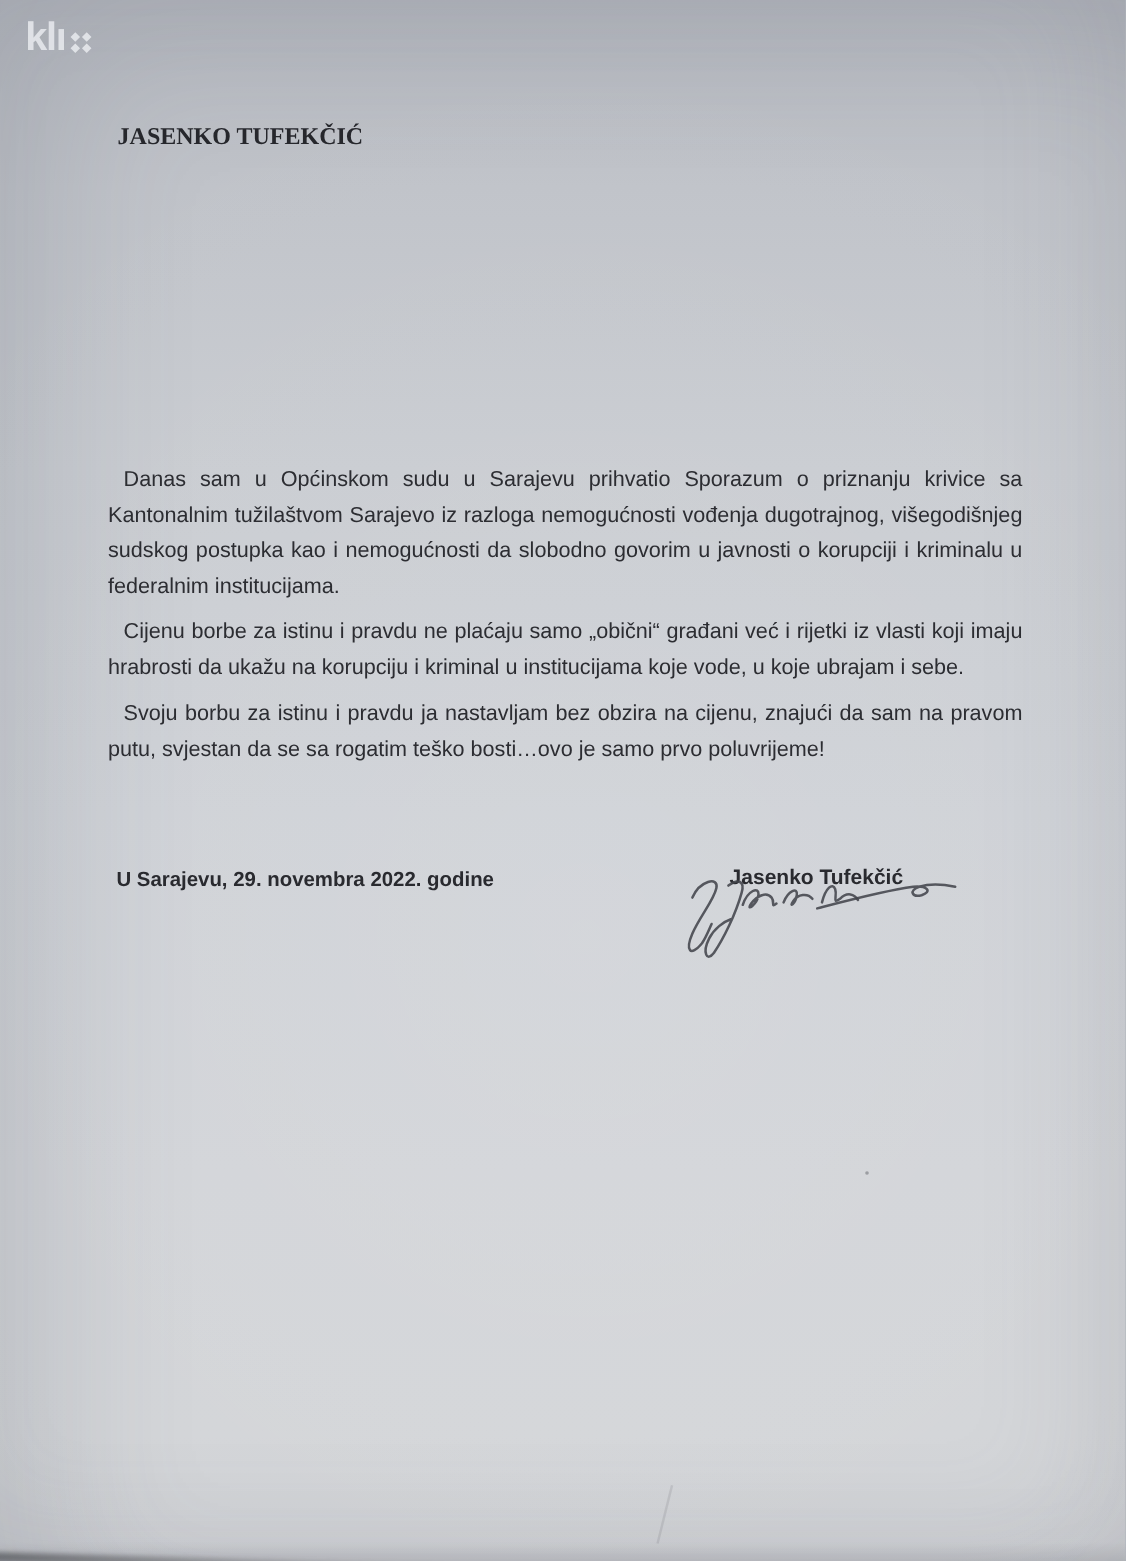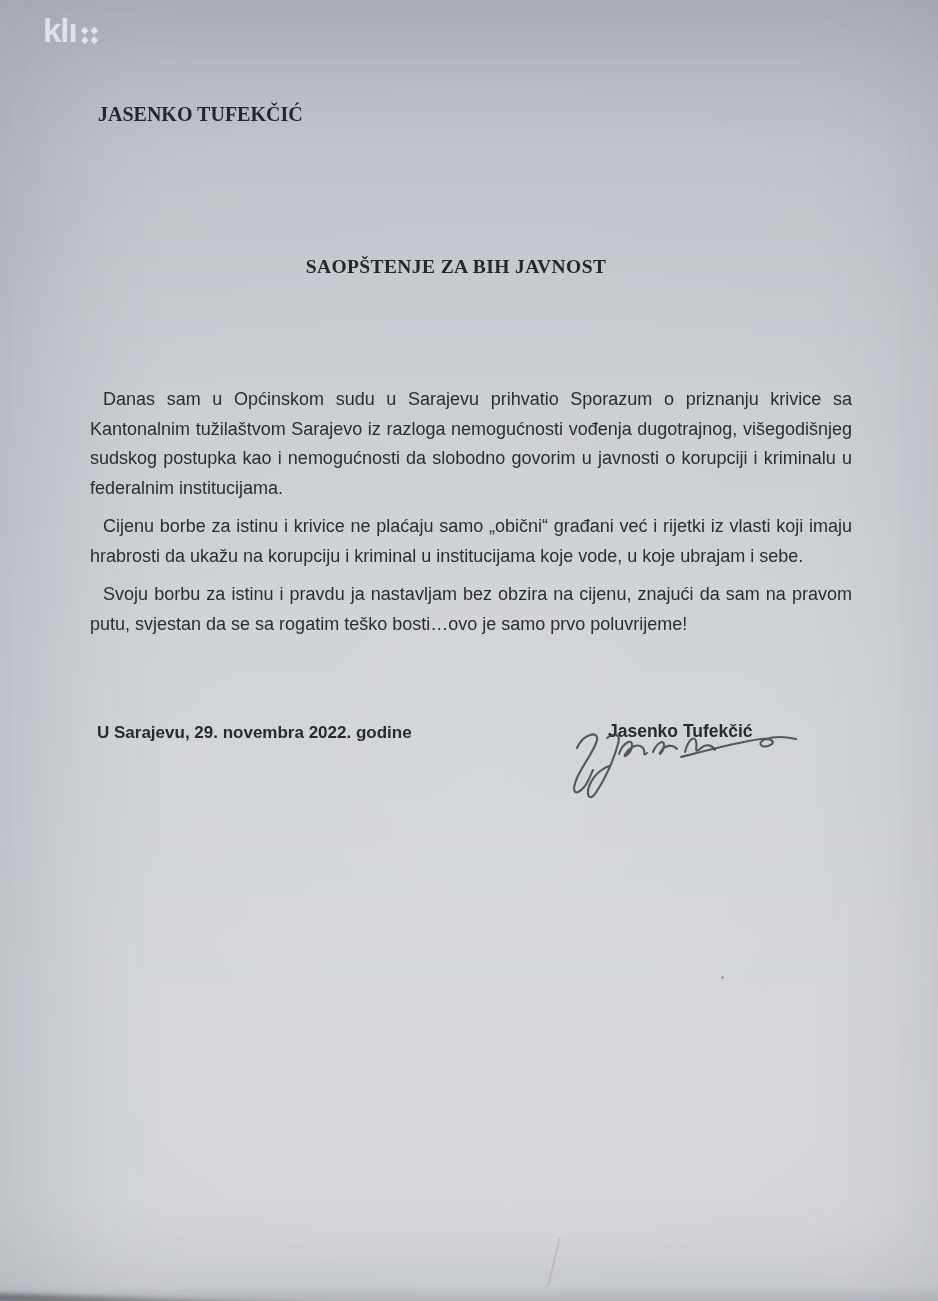--- a/index.html
+++ b/index.html
@@ -10,21 +10,21 @@
   }
   .photo{
     position:relative;width:938px;height:1301px;
     background:
       radial-gradient(120% 90% at 52% 60%, rgba(255,255,255,0.10) 0%, rgba(255,255,255,0) 65%),
       linear-gradient(180deg,#b6b9c0 0%, #c0c3c9 12%, #c9ccd1 30%, #ced1d6 52%, #d2d4d8 75%, #d3d5d8 92%, #cfd1d5 100%);
     box-shadow: inset 60px 40px 110px rgba(88,93,103,0.14), inset -40px -20px 90px rgba(105,110,118,0.10);
     color:#2d2e33;
   }
   .klix-logo{position:absolute;left:21px;top:14px;display:flex;align-items:flex-end;opacity:.85;}
-  .klix-letters{font-weight:bold;font-size:33px;line-height:1;color:#e9ebef;letter-spacing:-1px;margin-left:22px;}
+  .klix-letters{font-weight:bold;font-size:33px;line-height:1;color:#e9ebef;letter-spacing:-1px;}
   .klix-x{width:19px;height:19px;margin-left:3px;margin-bottom:2px;color:#e9ebef;}
 
   .author{position:absolute;left:88px;top:100px;font-family:"Liberation Serif",serif;
     font-weight:bold;font-size:20px;line-height:28px;color:#26272c;}
   .author .l1{margin-left:10px;}
 
   .title{position:absolute;left:0;top:256px;width:912px;margin:0;text-align:center;
     font-family:"Liberation Serif",serif;font-weight:bold;font-size:19.5px;
     letter-spacing:.4px;color:#26272c;}
 
@@ -58,25 +58,24 @@
     <span class="klix-letters">klı</span>
     <svg class="klix-x" viewBox="0 0 24 24" aria-hidden="true">
       <path fill="currentColor" d="M6 1 L11 6 L6 11 L1 6 Z M18 1 L23 6 L18 11 L13 6 Z M6 13 L11 18 L6 23 L1 18 Z M18 13 L23 18 L18 23 L13 18 Z"></path>
     </svg>
   </div>
 
   <div class="author">
     <div class="l1">JASENKO TUFEKČIĆ</div>
   </div>
 
-  <h1 class="title">SAOPŠTENJE ZA BIH JAVNOST</h1>
 
   <div class="body">
     <p>Danas sam u Općinskom sudu u Sarajevu prihvatio Sporazum o priznanju krivice sa Kantonalnim tužilaštvom Sarajevo iz razloga nemogućnosti vođenja dugotrajnog, višegodišnjeg sudskog postupka kao i nemogućnosti da slobodno govorim u javnosti o korupciji i kriminalu u federalnim institucijama.</p>
-    <p>Cijenu borbe za istinu i krivice ne plaćaju samo „obični“ građani već i rijetki iz vlasti koji imaju hrabrosti da ukažu na korupciju i kriminal u institucijama koje vode, u koje ubrajam i sebe.</p>
+    <p>Cijenu borbe za istinu i pravdu ne plaćaju samo „obični“ građani već i rijetki iz vlasti koji imaju hrabrosti da ukažu na korupciju i kriminal u institucijama koje vode, u koje ubrajam i sebe.</p>
     <p>Svoju borbu za istinu i pravdu ja nastavljam bez obzira na cijenu, znajući da sam na pravom putu, svjestan da se sa rogatim teško bosti…ovo je samo prvo poluvrijeme!</p>
   </div>
 
   <div class="dateline">U Sarajevu, 29. novembra 2022. godine</div>
 
   <div class="sig-name">Jasenko Tufekčić</div>
 
   <svg class="signature" viewBox="0 0 240 80" aria-hidden="true">
     <path d="M14,22 C20,8 36,4 34,14 C32,24 20,38 14,52 C8,66 12,72 22,60 C26,54 28,48 30,44"></path>
     <path d="M44,12 C52,6 58,8 55,18 C50,36 40,56 32,68 C26,76 22,68 28,56 C32,48 40,42 46,40"></path>

